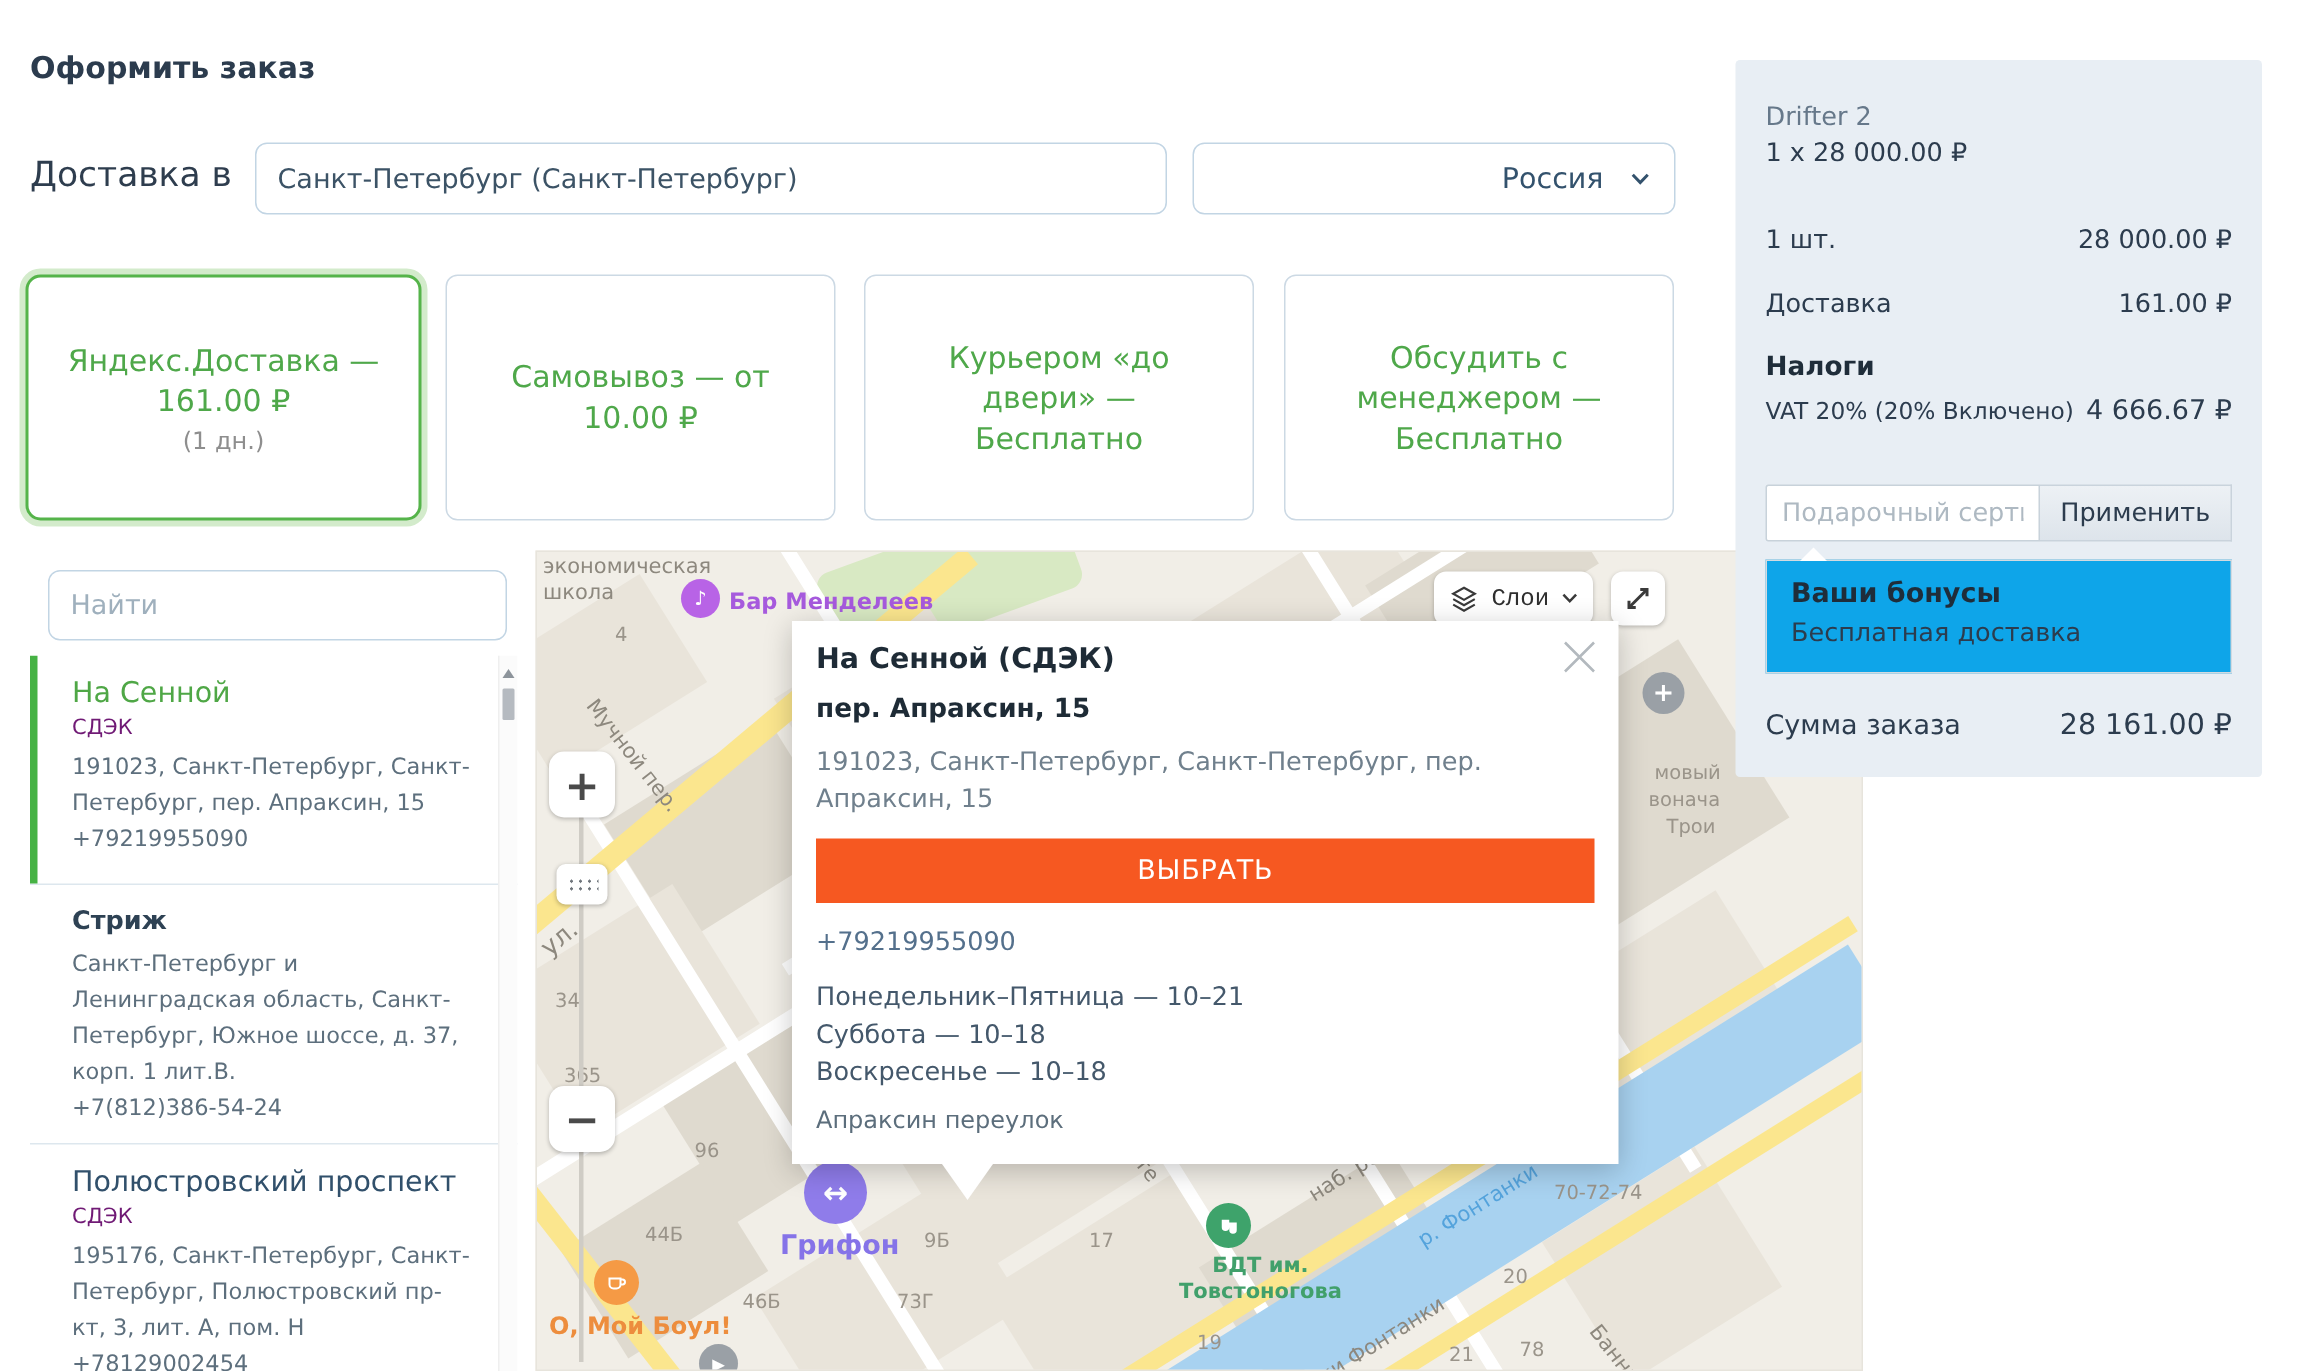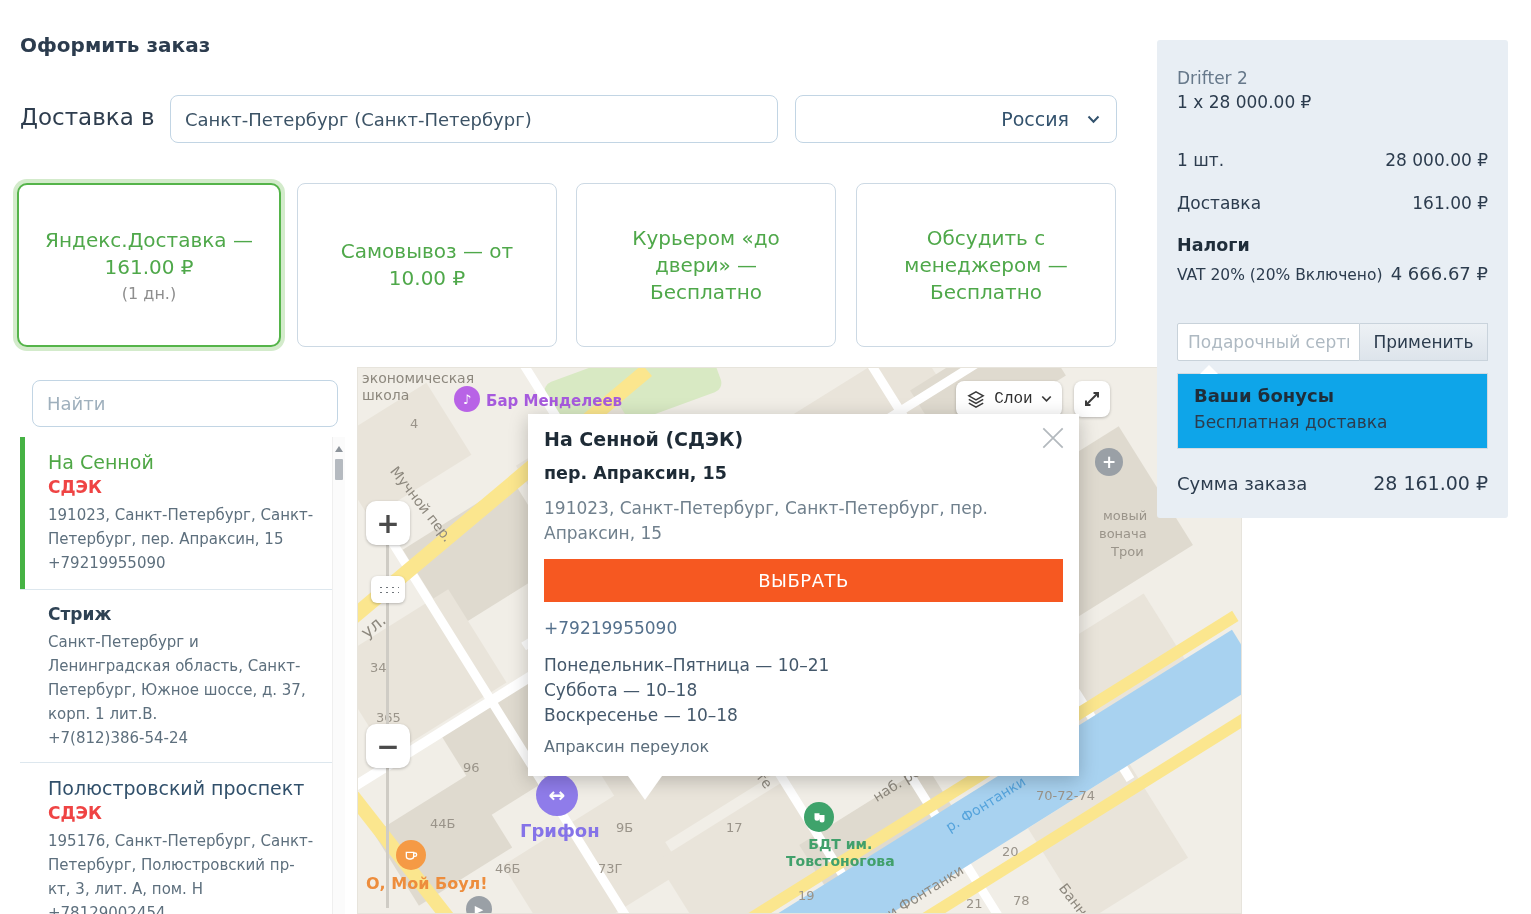--- a/index.html
+++ b/index.html
@@ -23,21 +23,21 @@
 
   
   .search-input { position:absolute; left:32px; top:380px; width:306px; height:47px; border:1px solid #c2d5e4; border-radius:8px; padding:0 14px; font-size:18px; color:#3c5366; font-family:inherit; }
   .search-input::placeholder { color:#9fb0bd; }
   .plist { position:absolute; left:20px; top:437px; width:325px; height:477px; background:#fff; overflow:hidden; }
   .pitem { position:relative; padding:14px 30px 12px 28px; border-bottom:1px solid #dde7ee; cursor:pointer; }
   .pitem .bar { position:absolute; left:0; top:0; bottom:0; width:5px; background:#46b244; }
   .pitem .t-green { color:#4fa746; font-size:19px; margin-bottom:4px; }
   .pitem .t-dark { color:#31506b; font-size:19px; margin-bottom:4px; }
   .pitem .t-bold-sm { color:#2e4254; font-size:17px; font-weight:bold; margin-bottom:6px; }
-  .pitem .op { color:#ef4444; font-size:17px; font-weight:bold; margin-bottom:6px; }
+  .pitem .op { color:#701a75; font-size:14px; font-weight:normal; margin-bottom:6px; }
   .pitem .addr { color:#5d6f7d; font-size:15px; line-height:24px; }
   .pitem .ph { color:#5d6f7d; font-size:15px; line-height:24px; }
   .sbar { position:absolute; right:0; top:0; bottom:0; width:13px; background:#fbfbfb; border-left:1px solid #efefef; }
   .sbar .up { position:absolute; top:9px; left:2px; width:0; height:0; border-left:4px solid transparent; border-right:4px solid transparent; border-bottom:6px solid #8d949b; cursor:pointer; }
   .sbar .thumb { position:absolute; top:22px; left:2px; width:8px; height:21px; background:#b5bac0; border-radius:1px; cursor:pointer; }
 
   
   .map { position:absolute; left:357px; top:367px; width:885px; height:547px; background:#f1eee7; overflow:hidden; border:1px solid #e7e4dc; cursor:grab; }
   .bld { position:absolute; background:#e9e4da; }
   .bld2 { background:#dfdacf; }

